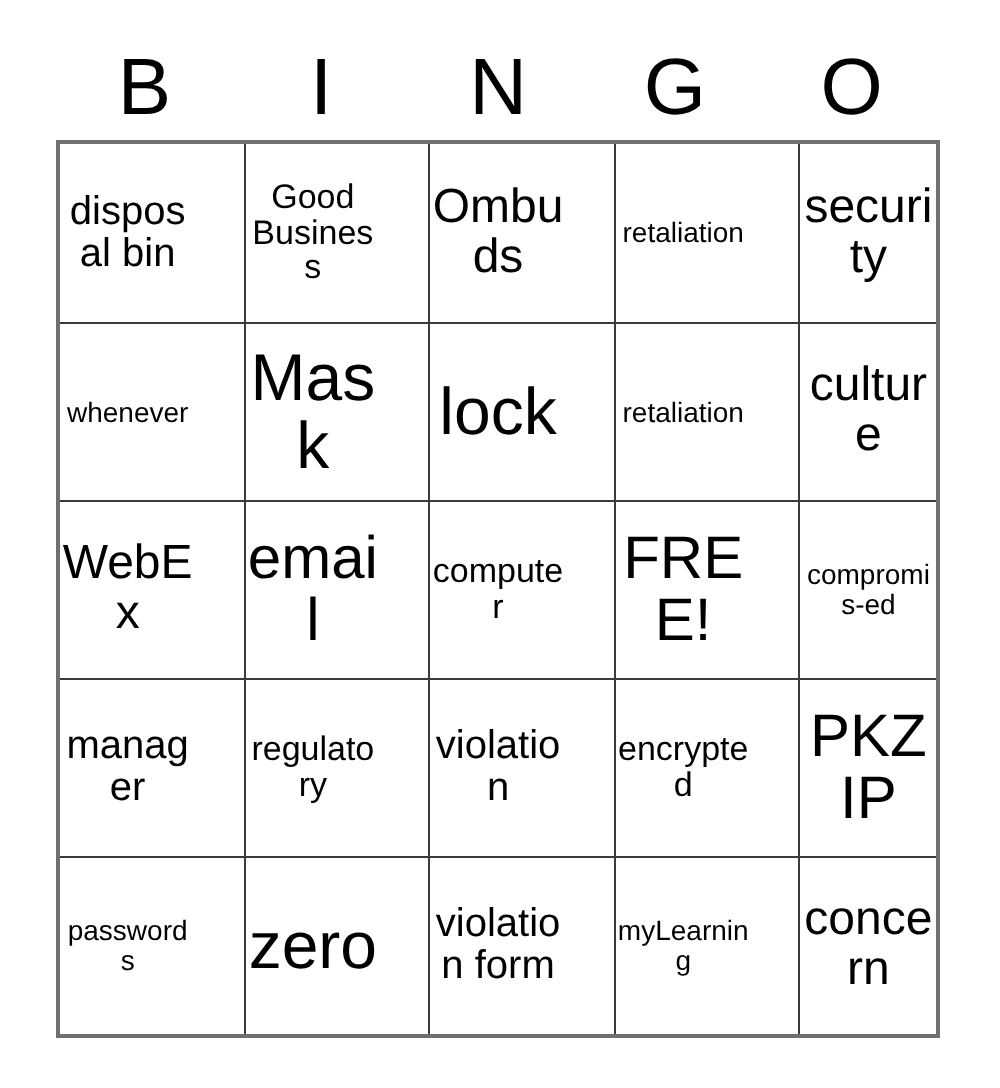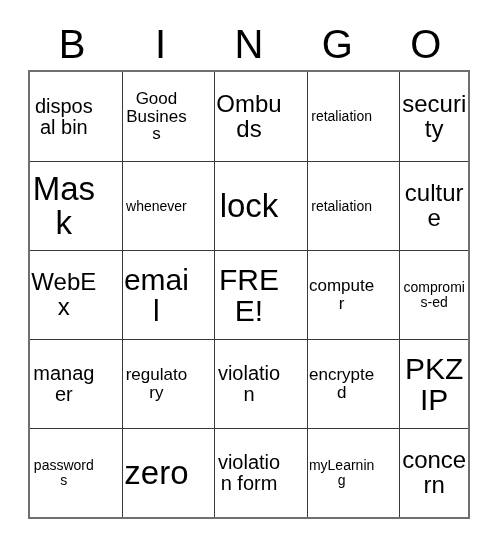--- a/index.html
+++ b/index.html
@@ -117,50 +117,50 @@
         </div>
       <div class="cell fs-xs">
           <span>retaliation</span>
         </div>
       <div class="cell fs-lg">
           <span>security</span>
         </div>
     </div>
 
     <div class="grid-row">
+      <div class="cell fs-xs">
+          <span>whenever</span>
+        </div>
       <div class="cell fs-xxl">
           <span>Mask</span>
         </div>
-      <div class="cell fs-xs">
-          <span>whenever</span>
-        </div>
       <div class="cell fs-xxl">
           <span>lock</span>
         </div>
       <div class="cell fs-xs">
           <span>retaliation</span>
         </div>
       <div class="cell fs-lg">
           <span>culture</span>
         </div>
     </div>
 
     <div class="grid-row">
       <div class="cell fs-lg">
           <span>WebEx</span>
         </div>
       <div class="cell fs-xl">
           <span>email</span>
         </div>
+      <div class="cell fs-sm">
+          <span>computer</span>
+        </div>
       <div class="cell fs-xl">
           <span>FREE!</span>
         </div>
-      <div class="cell fs-sm">
-          <span>computer</span>
-        </div>
       <div class="cell fs-xxs">
           <span>compromis-ed</span>
         </div>
     </div>
 
     <div class="grid-row">
       <div class="cell fs-md">
           <span>manager</span>
         </div>
       <div class="cell fs-sm">

